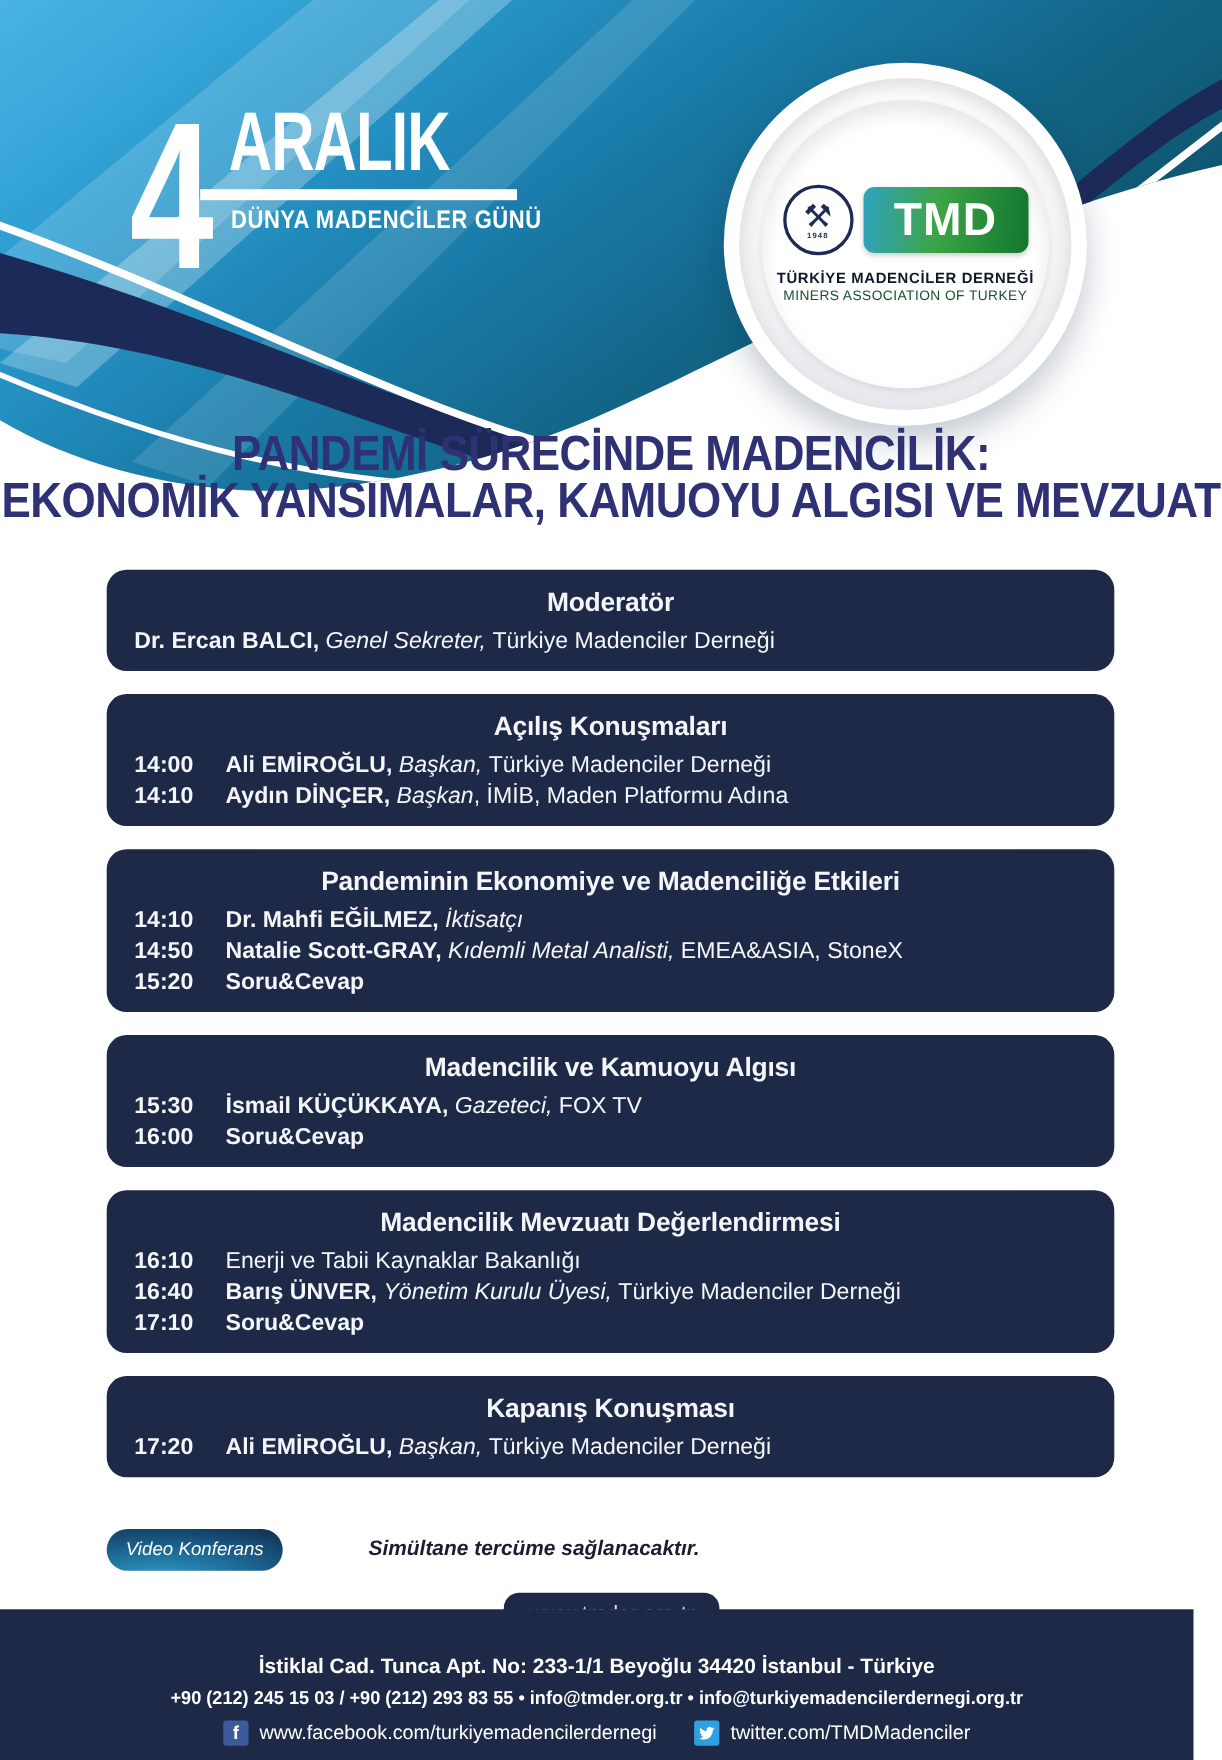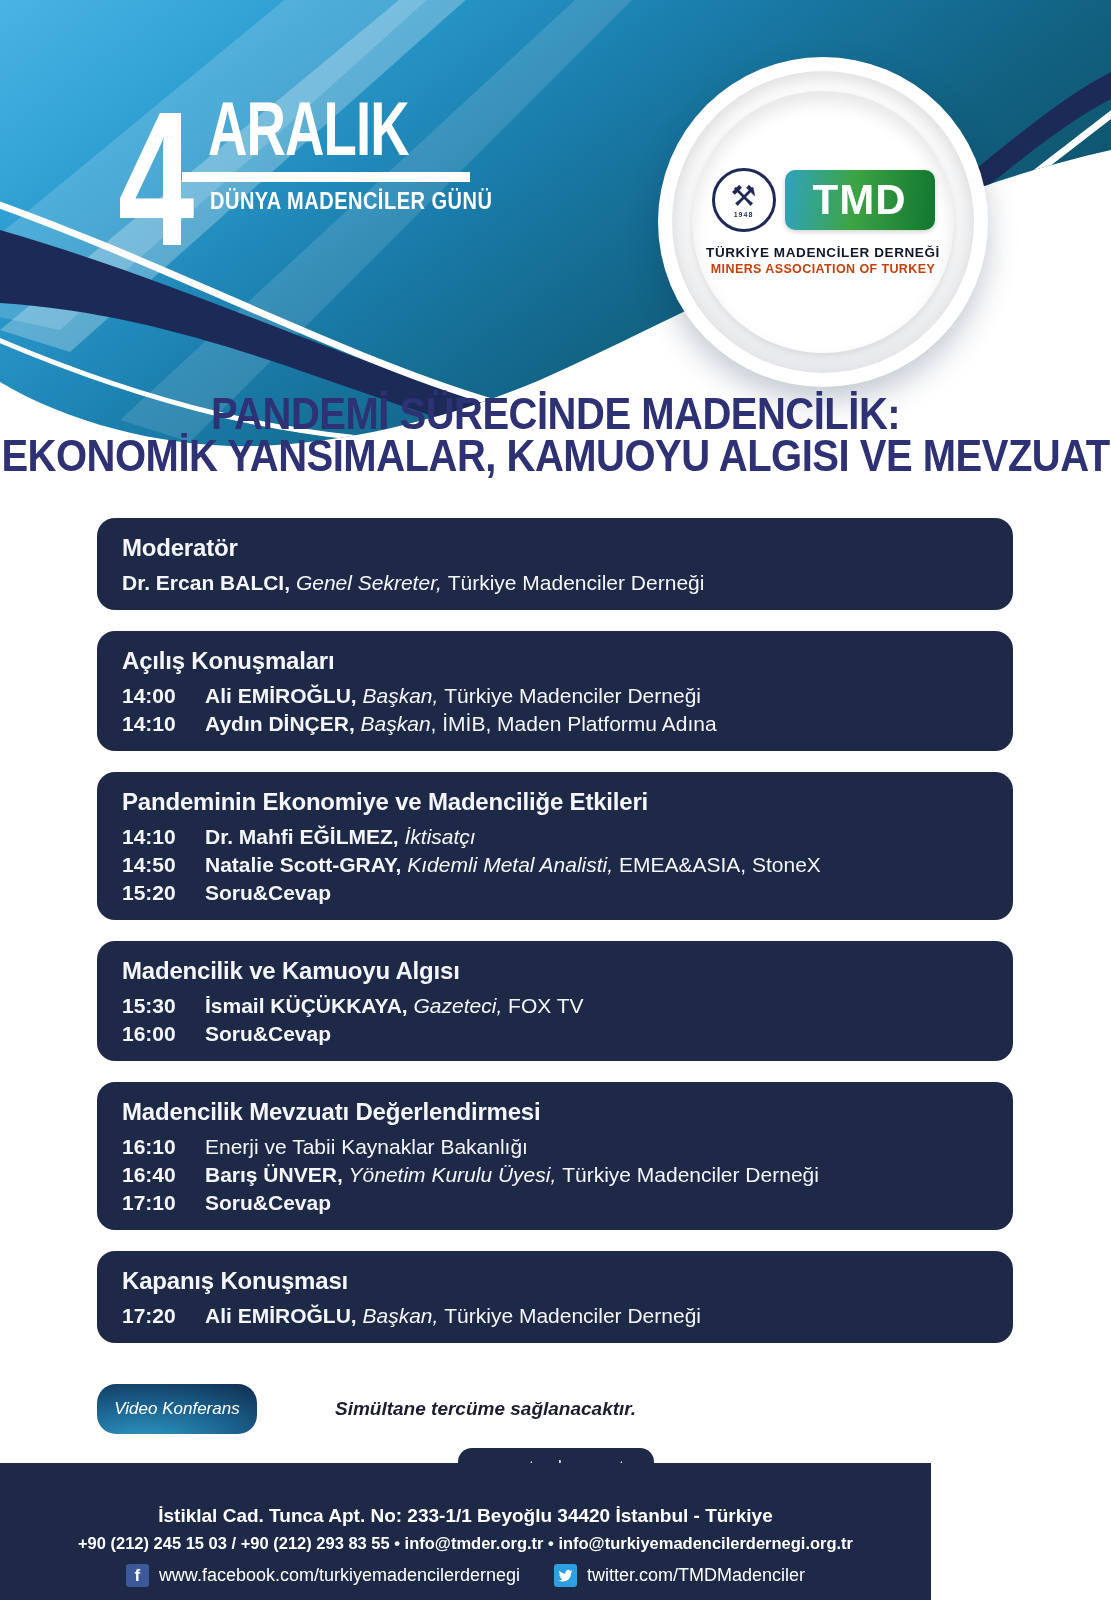--- a/index.html
+++ b/index.html
@@ -33,49 +33,49 @@
   .logo-row{display:flex;align-items:center;gap:9px;}
   .emblem{width:58px;height:58px;border:3px solid #1e2a55;border-radius:50%;
     display:flex;flex-direction:column;align-items:center;justify-content:center;color:#1e2a55;}
   .emblem-glyph{font-size:29px;line-height:1;font-family:"DejaVu Sans",sans-serif;}
   .emblem-year{font-size:7px;font-weight:700;letter-spacing:1px;}
   .tmd-box{width:150px;height:60px;border-radius:10px;
     background:linear-gradient(95deg,#2fa3bf 0%,#3da445 45%,#12772f 100%);
     display:flex;align-items:center;justify-content:center;box-shadow:0 2px 5px rgba(0,0,0,.18);}
   .tmd-text{color:#fff;font-size:42px;font-weight:800;letter-spacing:1px;}
   .org1{margin-top:13px;font-size:13.5px;font-weight:700;color:#0f172a;letter-spacing:.6px;}
-  .org2{margin-top:2px;font-size:12.5px;font-weight:700;color:#c2410c;letter-spacing:.4px;}
+  .org2{margin-top:2px;font-size:12.5px;font-weight:400;color:#14532d;letter-spacing:.4px;}
   
   .event-title{position:absolute;top:392px;left:0;width:100%;text-align:center;color:#2e3173;
     font-weight:700;font-size:40px;line-height:42px;letter-spacing:-.5px;}
   .event-title div{display:inline-block;transform:scaleY(1.12);}
   
   .schedule{position:absolute;top:518px;left:97px;width:916px;}
   .section-box{background:#1e2847;border-radius:18px;padding:13px 25px;margin-bottom:21px;color:#f5f6fa;}
-  .section-heading{font-size:24px;font-weight:700;margin:2px 0 6px;letter-spacing:-.2px;line-height:30px;}
+  .section-heading{font-size:24px;font-weight:700;margin:2px 0 6px;letter-spacing:-.2px;line-height:30px;text-align:center;}
   .schedule-row{display:flex;font-size:21px;line-height:28px;}
   .row-time{width:83px;font-weight:700;flex:none;}
   .row-text{flex:1;}
   .seg-b{font-weight:700;}
   .seg-i{font-style:italic;}
   
   .bottom-bar{position:absolute;top:1390px;left:97px;width:918px;height:38px;display:flex;align-items:center;}
-  .vc-badge{width:160px;height:50px;border-radius:19px;display:flex;align-items:center;justify-content:center;
+  .vc-badge{width:160px;height:38px;border-radius:19px;display:flex;align-items:center;justify-content:center;
     font-style:italic;font-size:17px;color:#fff;
     background:radial-gradient(130% 170% at 30% 120%, #2f9dc6 0%, #1b6390 45%, #0e1e3c 100%);}
   .translate-note{margin-left:78px;font-style:italic;font-weight:700;font-size:19px;color:#1d1d30;}
   .register-pill{margin-left:auto;height:38px;border-radius:19px;display:flex;align-items:center;
     padding:0 15px;white-space:nowrap;color:#fff;font-size:15.5px;
     background:radial-gradient(140% 180% at 45% -30%, #2f9dc6 0%, #1b6390 45%, #0e1e3c 100%);}
   .register-label{font-weight:700;margin-right:6px;}
   
   .site-tab{position:absolute;top:1448px;left:458px;width:196px;height:40px;background:#1e2847;
     border-radius:14px 14px 0 0;color:#d8dcee;font-size:20px;
     display:flex;align-items:center;justify-content:center;}
-  .footer-band{position:absolute;top:1463px;left:0;width:931px;height:137px;background:#1e2847;
+  .footer-band{position:absolute;top:1463px;left:0;width:1085px;height:137px;background:#1e2847;
     color:#fff;text-align:center;}
   .footer-address{margin-top:42px;font-size:19px;font-weight:700;}
   .footer-contact{margin-top:7px;font-size:17px;font-weight:700;transform:scaleX(.97);}
   .social-row{margin-top:10px;display:flex;justify-content:center;align-items:center;gap:10px;font-size:18px;}
   .social-icon{width:23px;height:23px;border-radius:3px;display:flex;align-items:center;justify-content:center;flex:none;}
   .fb{background:#3c5a99;color:#fff;font-weight:700;font-size:17px;}
   .tw{background:#2e9fe0;}
   .tw svg{width:15px;height:15px;display:block;}
   .social-gap{width:14px;}
 </style>

